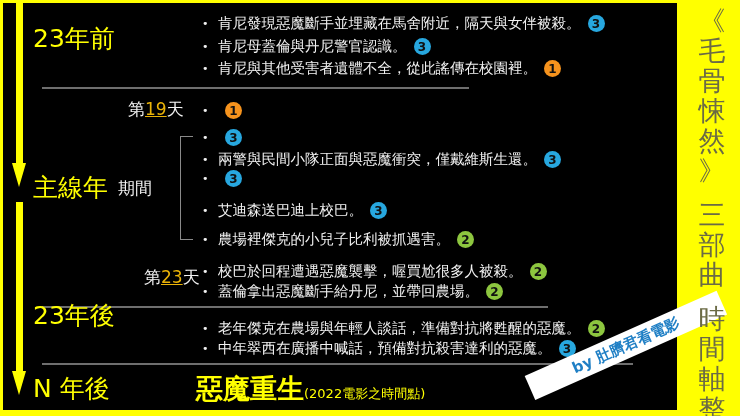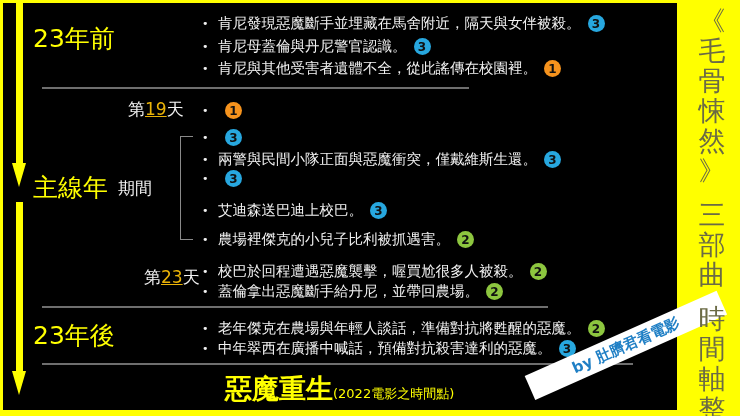--- a/index.html
+++ b/index.html
@@ -70,21 +70,22 @@
   <div class="arrow" style="left:9px;top:160px;"></div>
   <div class="vline" style="left:13px;top:199px;width:7px;height:170px;"></div>
   <div class="arrow" style="left:9px;top:368px;"></div>
 
   <div class="sep" style="left:39px;top:84px;width:427px;"></div>
   <div class="sep" style="left:39px;top:303px;width:506px;"></div>
   <div class="sep" style="left:39px;top:360px;width:591px;"></div>
 
   <div class="era" style="left:30px;top:23px;">23年前</div>
   <div class="era" style="left:30px;top:172px;">主線年</div>
-  <div class="era" style="left:30px;top:320px;">23年後</div>
+  <div class="era" style="left:30px;top:300px;">23年後</div>
+  <div class="era" style="left:30px;top:373px;">N 年後</div>
 
   <div class="item" style="left:199px;top:12px;">
     <span class="dot">•</span>
     <span>肯尼發現惡魔斷手並埋藏在馬舍附近，隔天與女伴被殺。</span>
     <span class="badge b3">3</span>
   </div>
   <div class="item" style="left:199px;top:35px;">
     <span class="dot">•</span>
     <span>肯尼母蓋倫與丹尼警官認識。</span>
     <span class="badge b3">3</span>
@@ -147,21 +148,21 @@
     <span class="dot">•</span>
     <span>老年傑克在農場與年輕人談話，準備對抗將甦醒的惡魔。</span>
     <span class="badge b2">2</span>
   </div>
   <div class="item" style="left:199px;top:337px;">
     <span class="dot">•</span>
     <span>中年翠西在廣播中喊話，預備對抗殺害達利的惡魔。</span>
     <span class="badge b3">3</span>
   </div>
 
-  <div class="final" style="left:222px;top:372px;">
+  <div class="final" style="left:193px;top:372px;">
     <span>惡魔重生</span><small>(2022電影之時間點)</small>
   </div>
 </div>
 
 <div class="banner">by 肚臍君看電影</div>
 
 <div class="side">
   <span>《</span>
   <span>毛</span>
   <span>骨</span>

